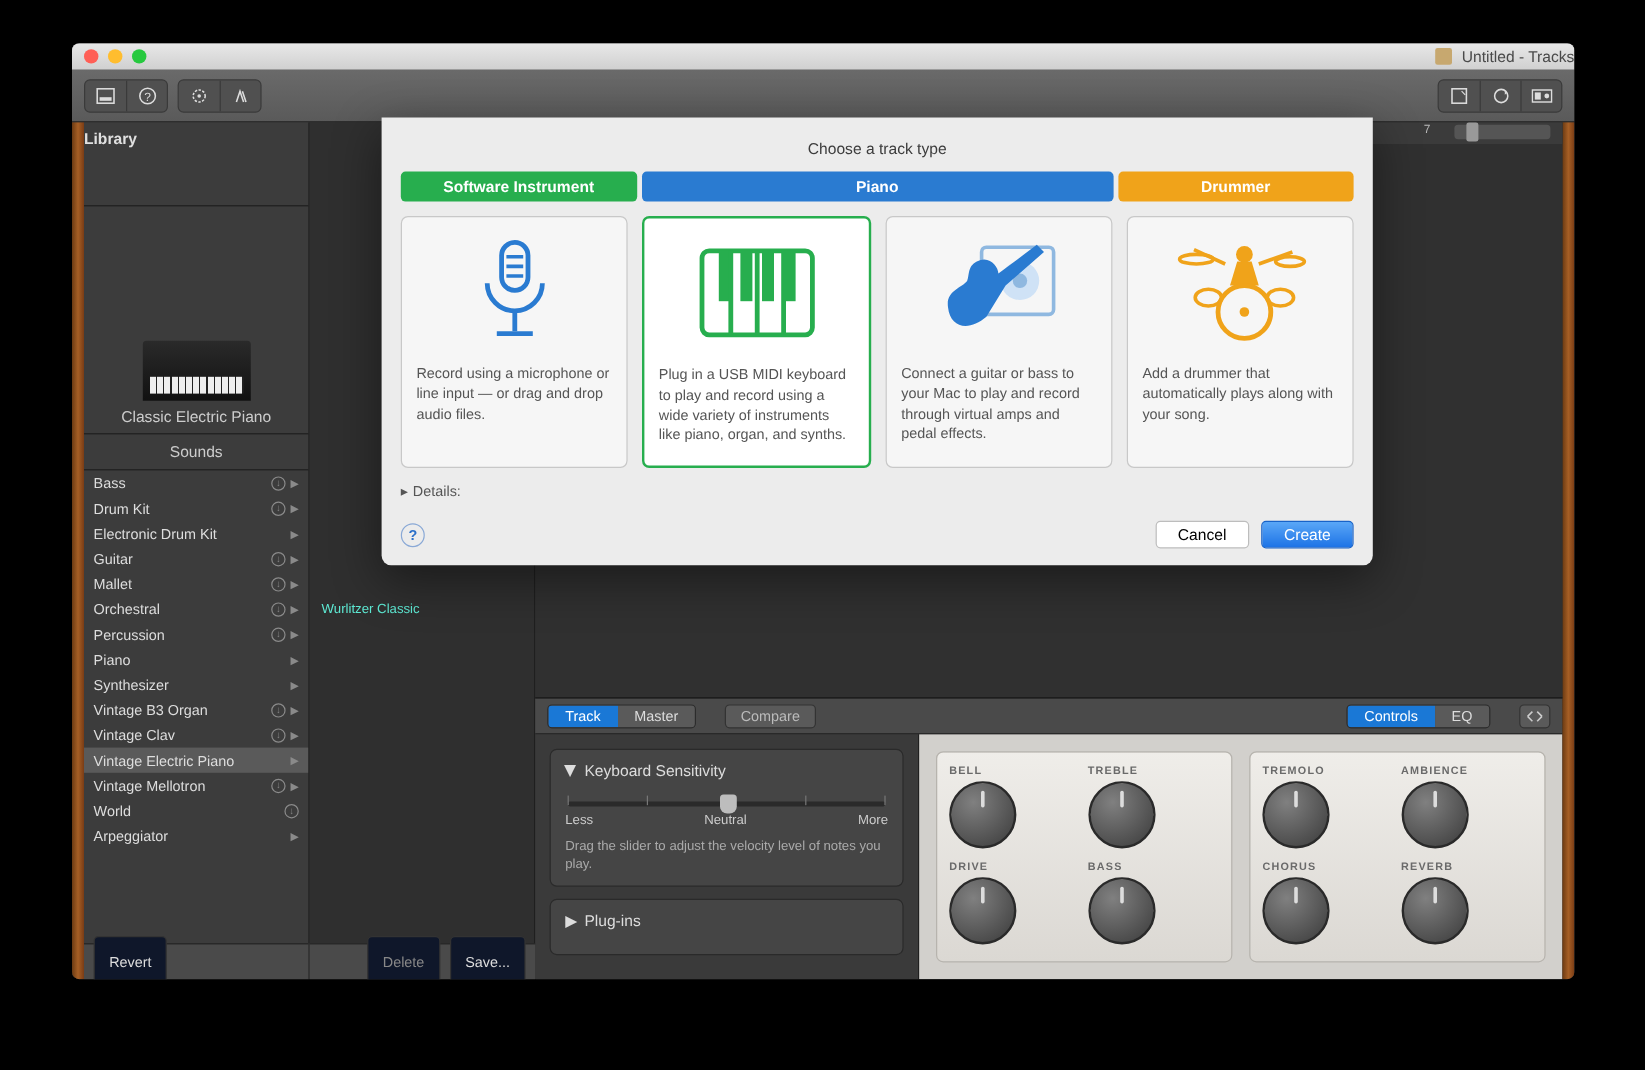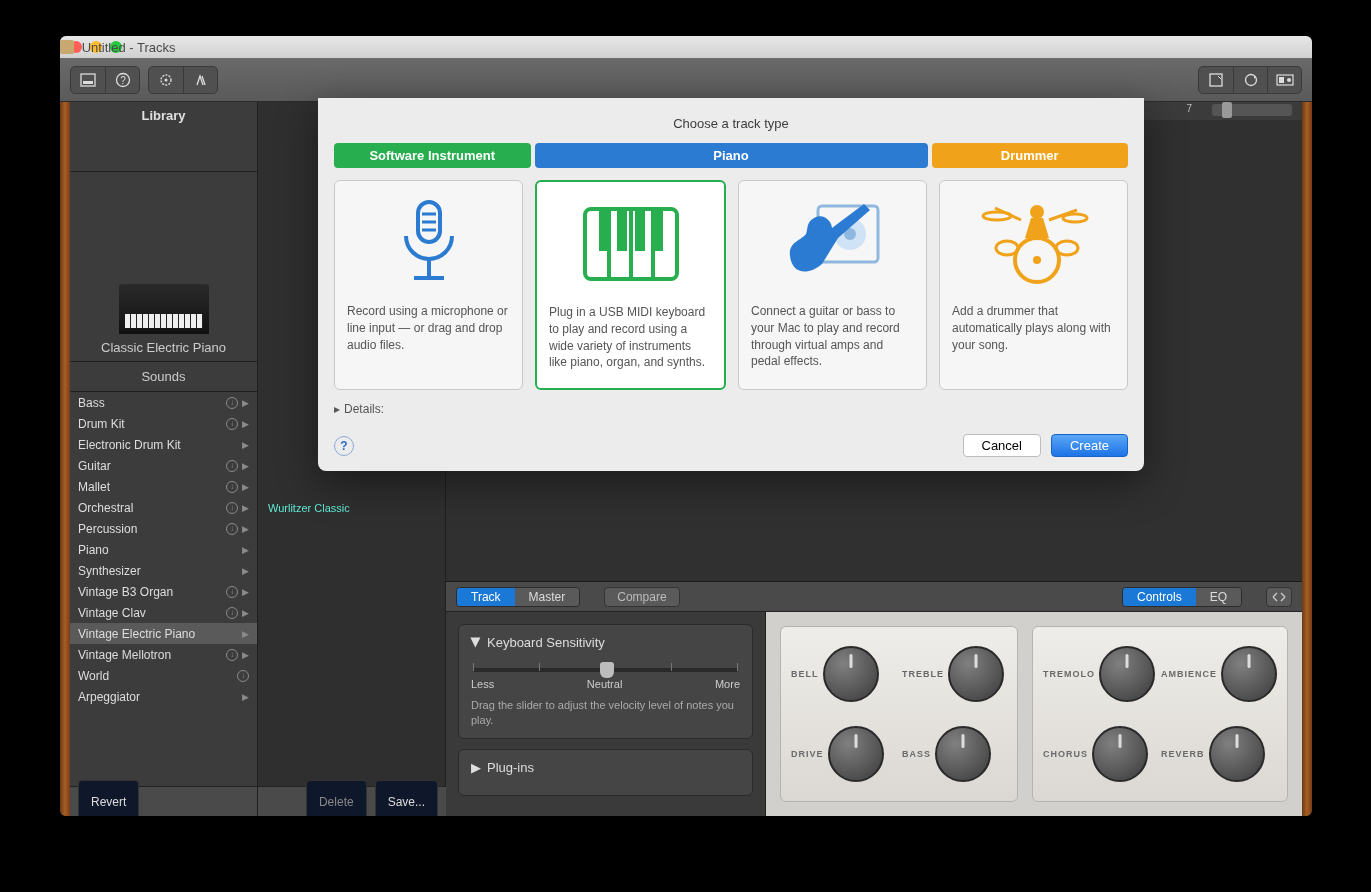--- a/index.html
+++ b/index.html
@@ -5,38 +5,38 @@
 * { box-sizing: border-box; margin: 0; padding: 0; font-family: -apple-system, "Helvetica Neue", Arial, sans-serif; }
 body { background: #000; width: 1371px; height: 892px; overflow: hidden; position: relative; }
 
 .window { position: absolute; left: 60px; top: 36px; width: 1252px; height: 780px; background: #3a3a3a; border-radius: 6px; box-shadow: 0 20px 60px rgba(0,0,0,.6); overflow: hidden; }
 
 
 .titlebar { height: 22px; background: linear-gradient(#e8e8e8,#d0d0d0); display:flex; align-items:center; position:relative; }
 .traffic { display:flex; gap:8px; padding-left:10px; }
 .traffic-dot { width:12px; height:12px; border-radius:50%; }
 .traffic-close{background:#ff5f56}.traffic-min{background:#ffbd2e}.traffic-max{background:#27c93f}
-.titlebar-title{ position:absolute; left:0; right:0; text-align:left; font-size:13px; color:#4a4a4a;}
+.titlebar-title{ position:absolute; left:0; right:0; text-align:right; font-size:13px; color:#4a4a4a;}
 .title-icon{ display:inline-block; width:14px;height:14px; background:#c7a86f; border-radius:2px; vertical-align:-2px; margin-right:4px;}
 
 
 .toolbar { height: 44px; background: linear-gradient(#6a6a6a,#5a5a5a); display:flex; align-items:center; padding:0 10px; gap:8px; border-bottom:1px solid #2b2b2b;}
 .tool-group{ display:flex; background:#505050; border-radius:5px; overflow:hidden; border:1px solid #3a3a3a;}
 .tool-btn{ width:34px; height:26px; display:flex; align-items:center; justify-content:center; color:#ddd; cursor:pointer;}
 .tool-btn + .tool-btn{border-left:1px solid #3a3a3a;}
 .toolbar-spacer{flex:1}
 
 
 .content { position: relative; height: calc(100% - 66px); display:flex; background:#2b2b2b; }
 .wood { width:10px; background:linear-gradient(90deg,#6b3a12,#a65f25,#7a3c15);}
 .sidebar-left { width:188px; background:#3c3c3c; display:flex; flex-direction:column; border-right:1px solid #1f1f1f;}
 .sidebar-mid { width:188px; background:#2f2f2f; border-right:1px solid #1f1f1f}
 .main-area { flex:1; display:flex; flex-direction:column; background:#2b2b2b;}
 
-.library-header{height:70px; display:flex; align-items:flex-start; padding-top:6px; justify-content:center; color:#e0e0e0; font-size:13px; font-weight:600; border-bottom:1px solid #1f1f1f}
+.library-header{height:70px; display:flex; align-items:flex-start; padding-top:6px; color:#e0e0e0; font-size:13px; font-weight:600; border-bottom:1px solid #1f1f1f}
 .preview-area{height:190px; display:flex; flex-direction:column; align-items:center; justify-content:flex-end; color:#ccc; font-size:13px; padding:10px 6px 6px; gap:6px; border-bottom:1px solid #1f1f1f;}
 .piano-preview{ width:90px;height:50px; background:linear-gradient(#2a2a2a,#111); border-radius:3px 3px 0 0; position:relative;}
 .piano-preview::before{content:"";position:absolute;left:6px;right:6px;bottom:6px;height:14px;background:repeating-linear-gradient(90deg,#eee 0 5px,#222 5px 6px)}
 
 .sounds-label{height:30px;display:flex;align-items:center;justify-content:center;color:#ccc;font-size:13px;border-bottom:1px solid #1f1f1f}
 .search-sounds{height:30px;background:#2a2a2a;border-bottom:1px solid #1f1f1f;display:flex;align-items:center;padding:0 8px;gap:6px}
 .search-sounds input{flex:1;background:transparent;border:0;color:#999;font-size:12px;outline:none}
 .search-icon{color:#7a7a7a}
 
 .cat-list{flex:1;overflow:auto}
@@ -75,21 +75,21 @@
 .sens-ticks{position:absolute;left:0;right:0;top:-5px;display:flex;justify-content:space-between}
 .sens-tick{width:1px;height:8px;background:#777}
 .sens-thumb{position:absolute;top:-6px;left:48%;width:14px;height:16px;background:#bdbdbd;border-radius:3px 3px 6px 6px}
 .sens-labels{display:flex;justify-content:space-between;font-size:11px;color:#ccc;margin-top:6px}
 .sens-help{font-size:11px;color:#aaa;margin-top:8px;line-height:1.35}
 .disclose{display:inline-block;transform:rotate(0)}
 .disclose.down{transform:rotate(90deg)}
 
 .insp-right{flex:1;background:#d2d0cc;padding:14px;display:flex;gap:14px}
 .knob-panel{flex:1;background:linear-gradient(#efede9,#dbd8d3);border:1px solid #b7b4ae;border-radius:6px;display:grid;grid-template-columns:1fr 1fr;grid-template-rows:1fr 1fr;padding:10px;gap:6px}
-.knob-cell{display:flex;flex-direction:row;align-items:center;gap:4px}
+.knob-cell{display:flex;flex-direction:column;gap:4px}
 .knob-label{font-size:9px;letter-spacing:1px;color:#6a6a6a;font-weight:600}
 .knob{width:56px;height:56px;border-radius:50%;background:radial-gradient(circle at 35% 30%,#808080,#3a3a3a);border:2px solid #2a2a2a;position:relative}
 .knob::after{content:"";position:absolute;left:50%;top:6px;width:3px;height:14px;background:#ddd;border-radius:2px;transform:translateX(-50%)}
 
 
 .modal-backdrop{position:absolute;inset:0;pointer-events:none}
 .modal{position:absolute;left:258px;top:62px;width:826px;background:#ececec;border-radius:0 0 8px 8px;box-shadow:0 12px 40px rgba(0,0,0,.45);padding:18px 16px 14px;pointer-events:auto}
 .modal-title{text-align:center;font-size:13px;color:#3c3c3c;margin-bottom:12px}
 .tab-headers{display:flex;gap:4px;margin-bottom:12px}
 .tab-header{flex:1;text-align:center;padding:5px 0;font-size:13px;font-weight:600;color:#fff;border-radius:4px;cursor:pointer}

